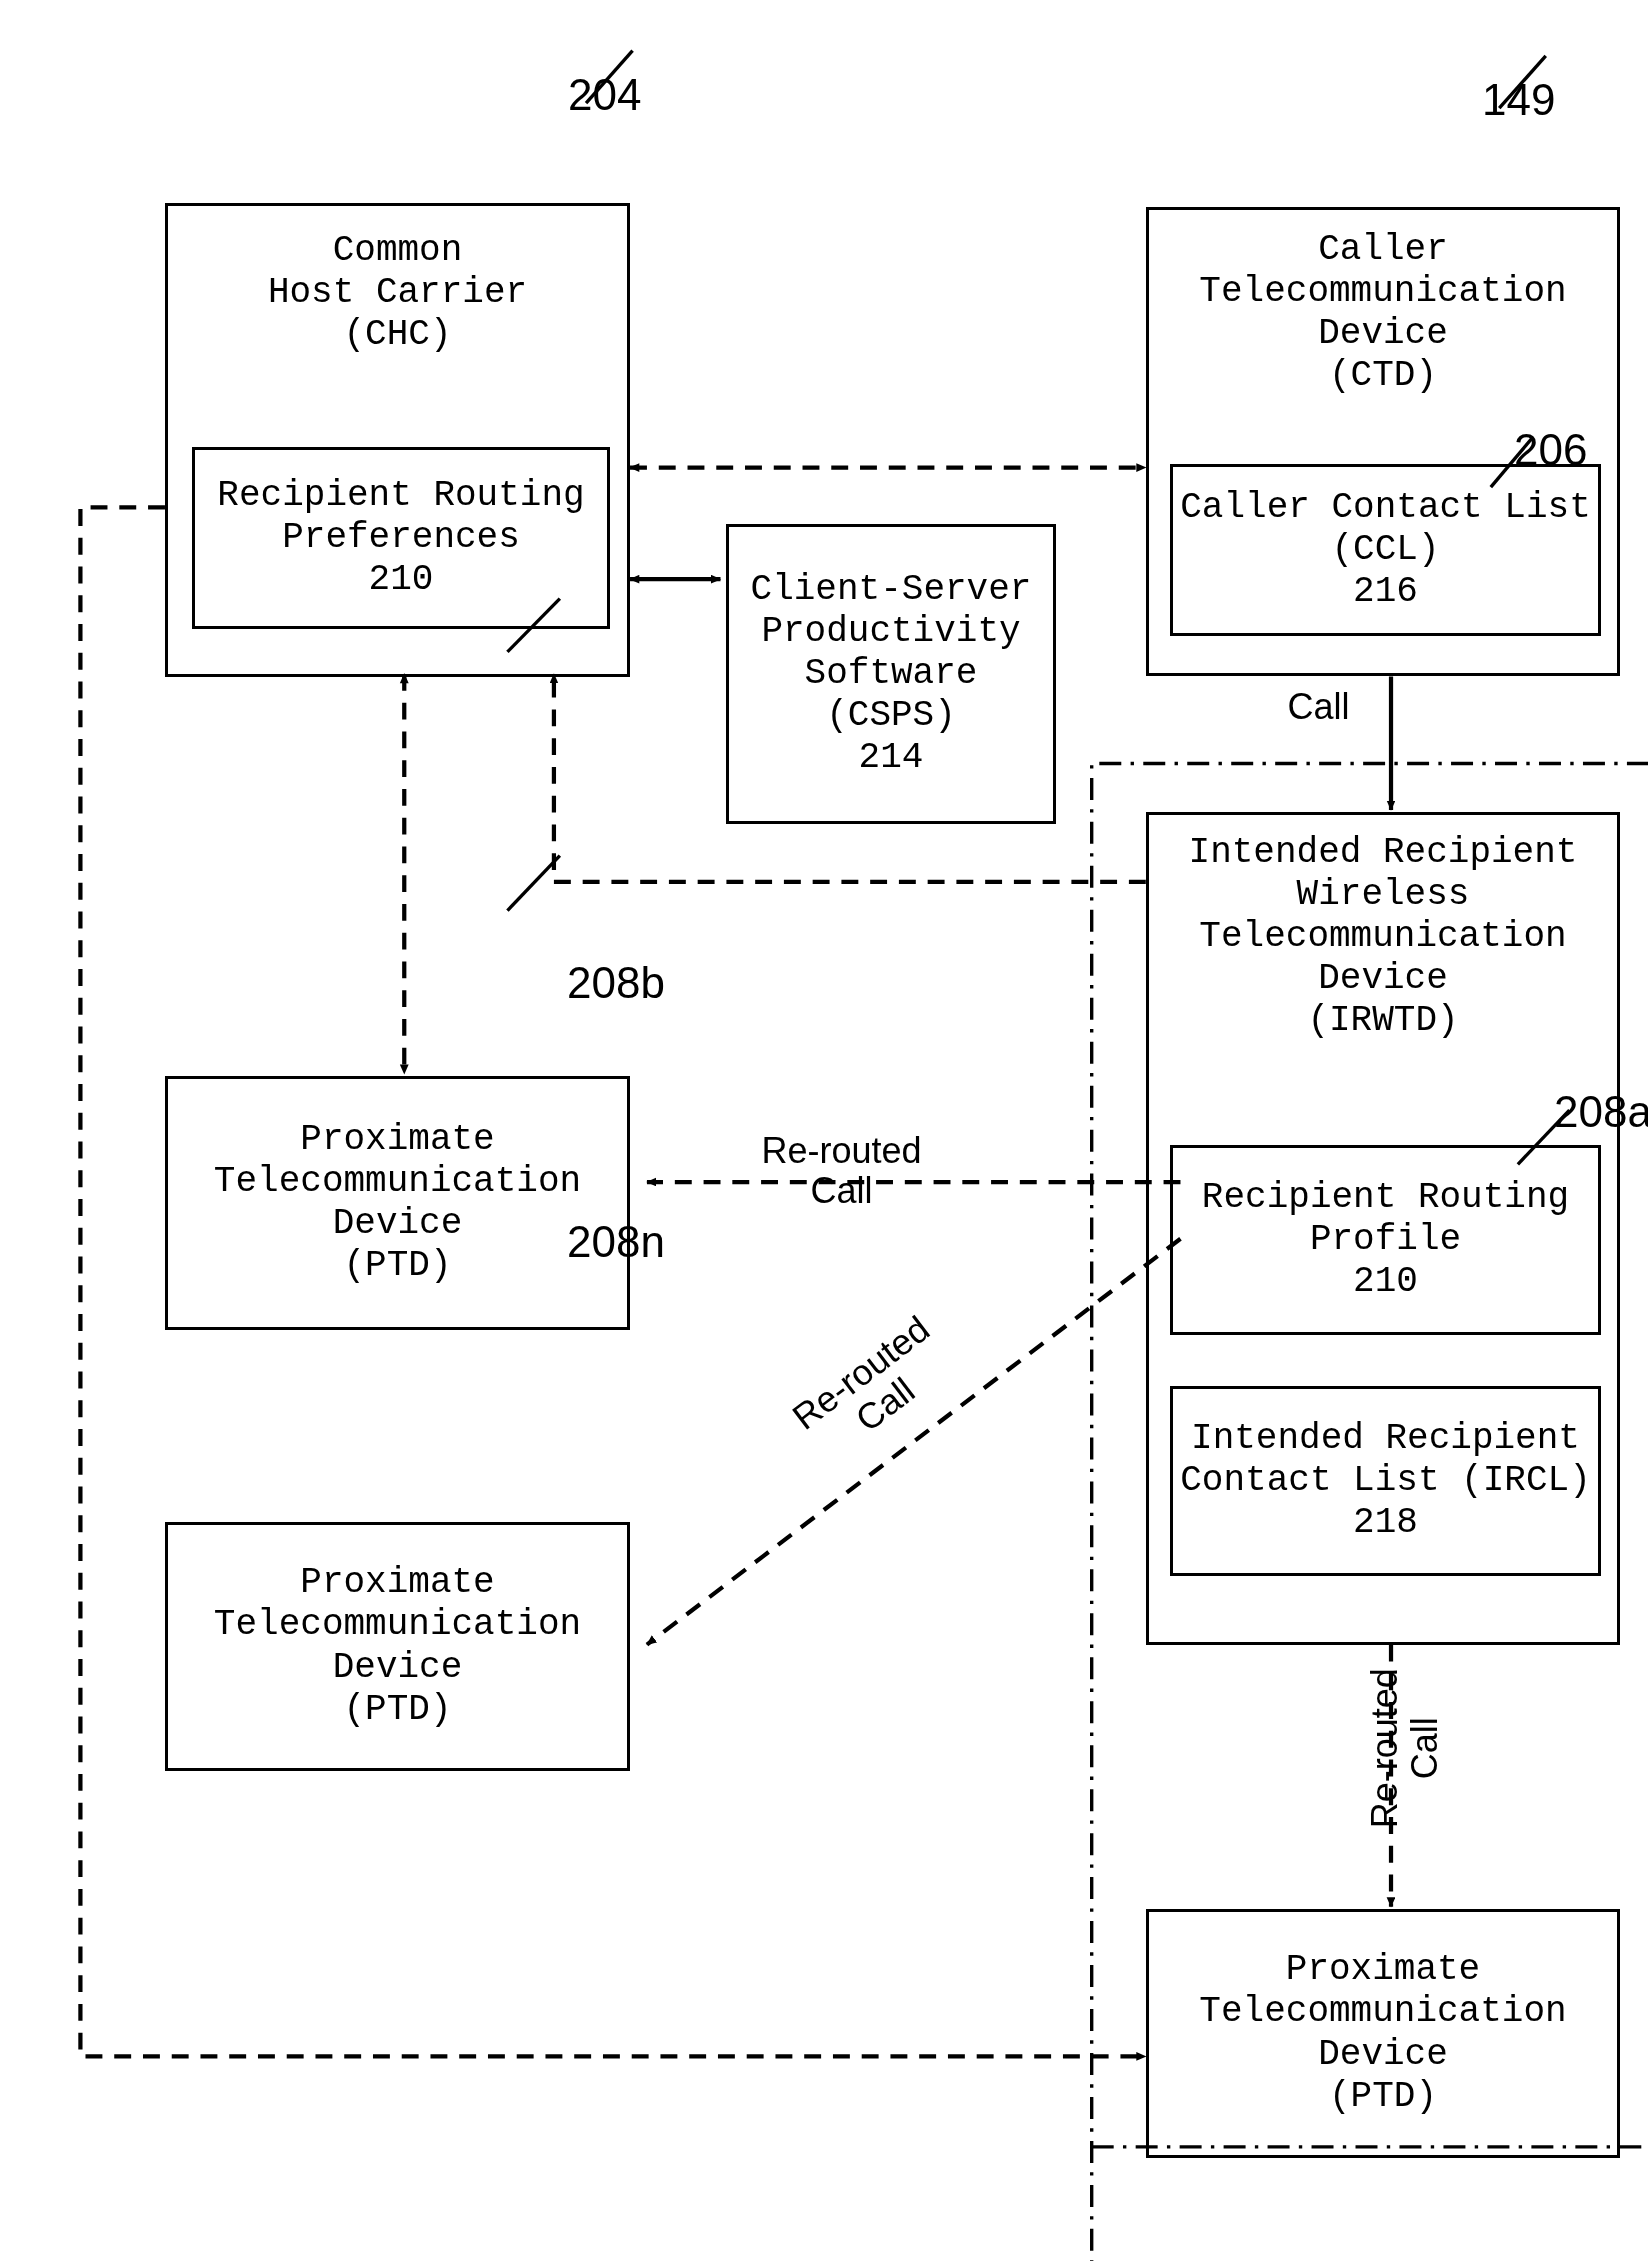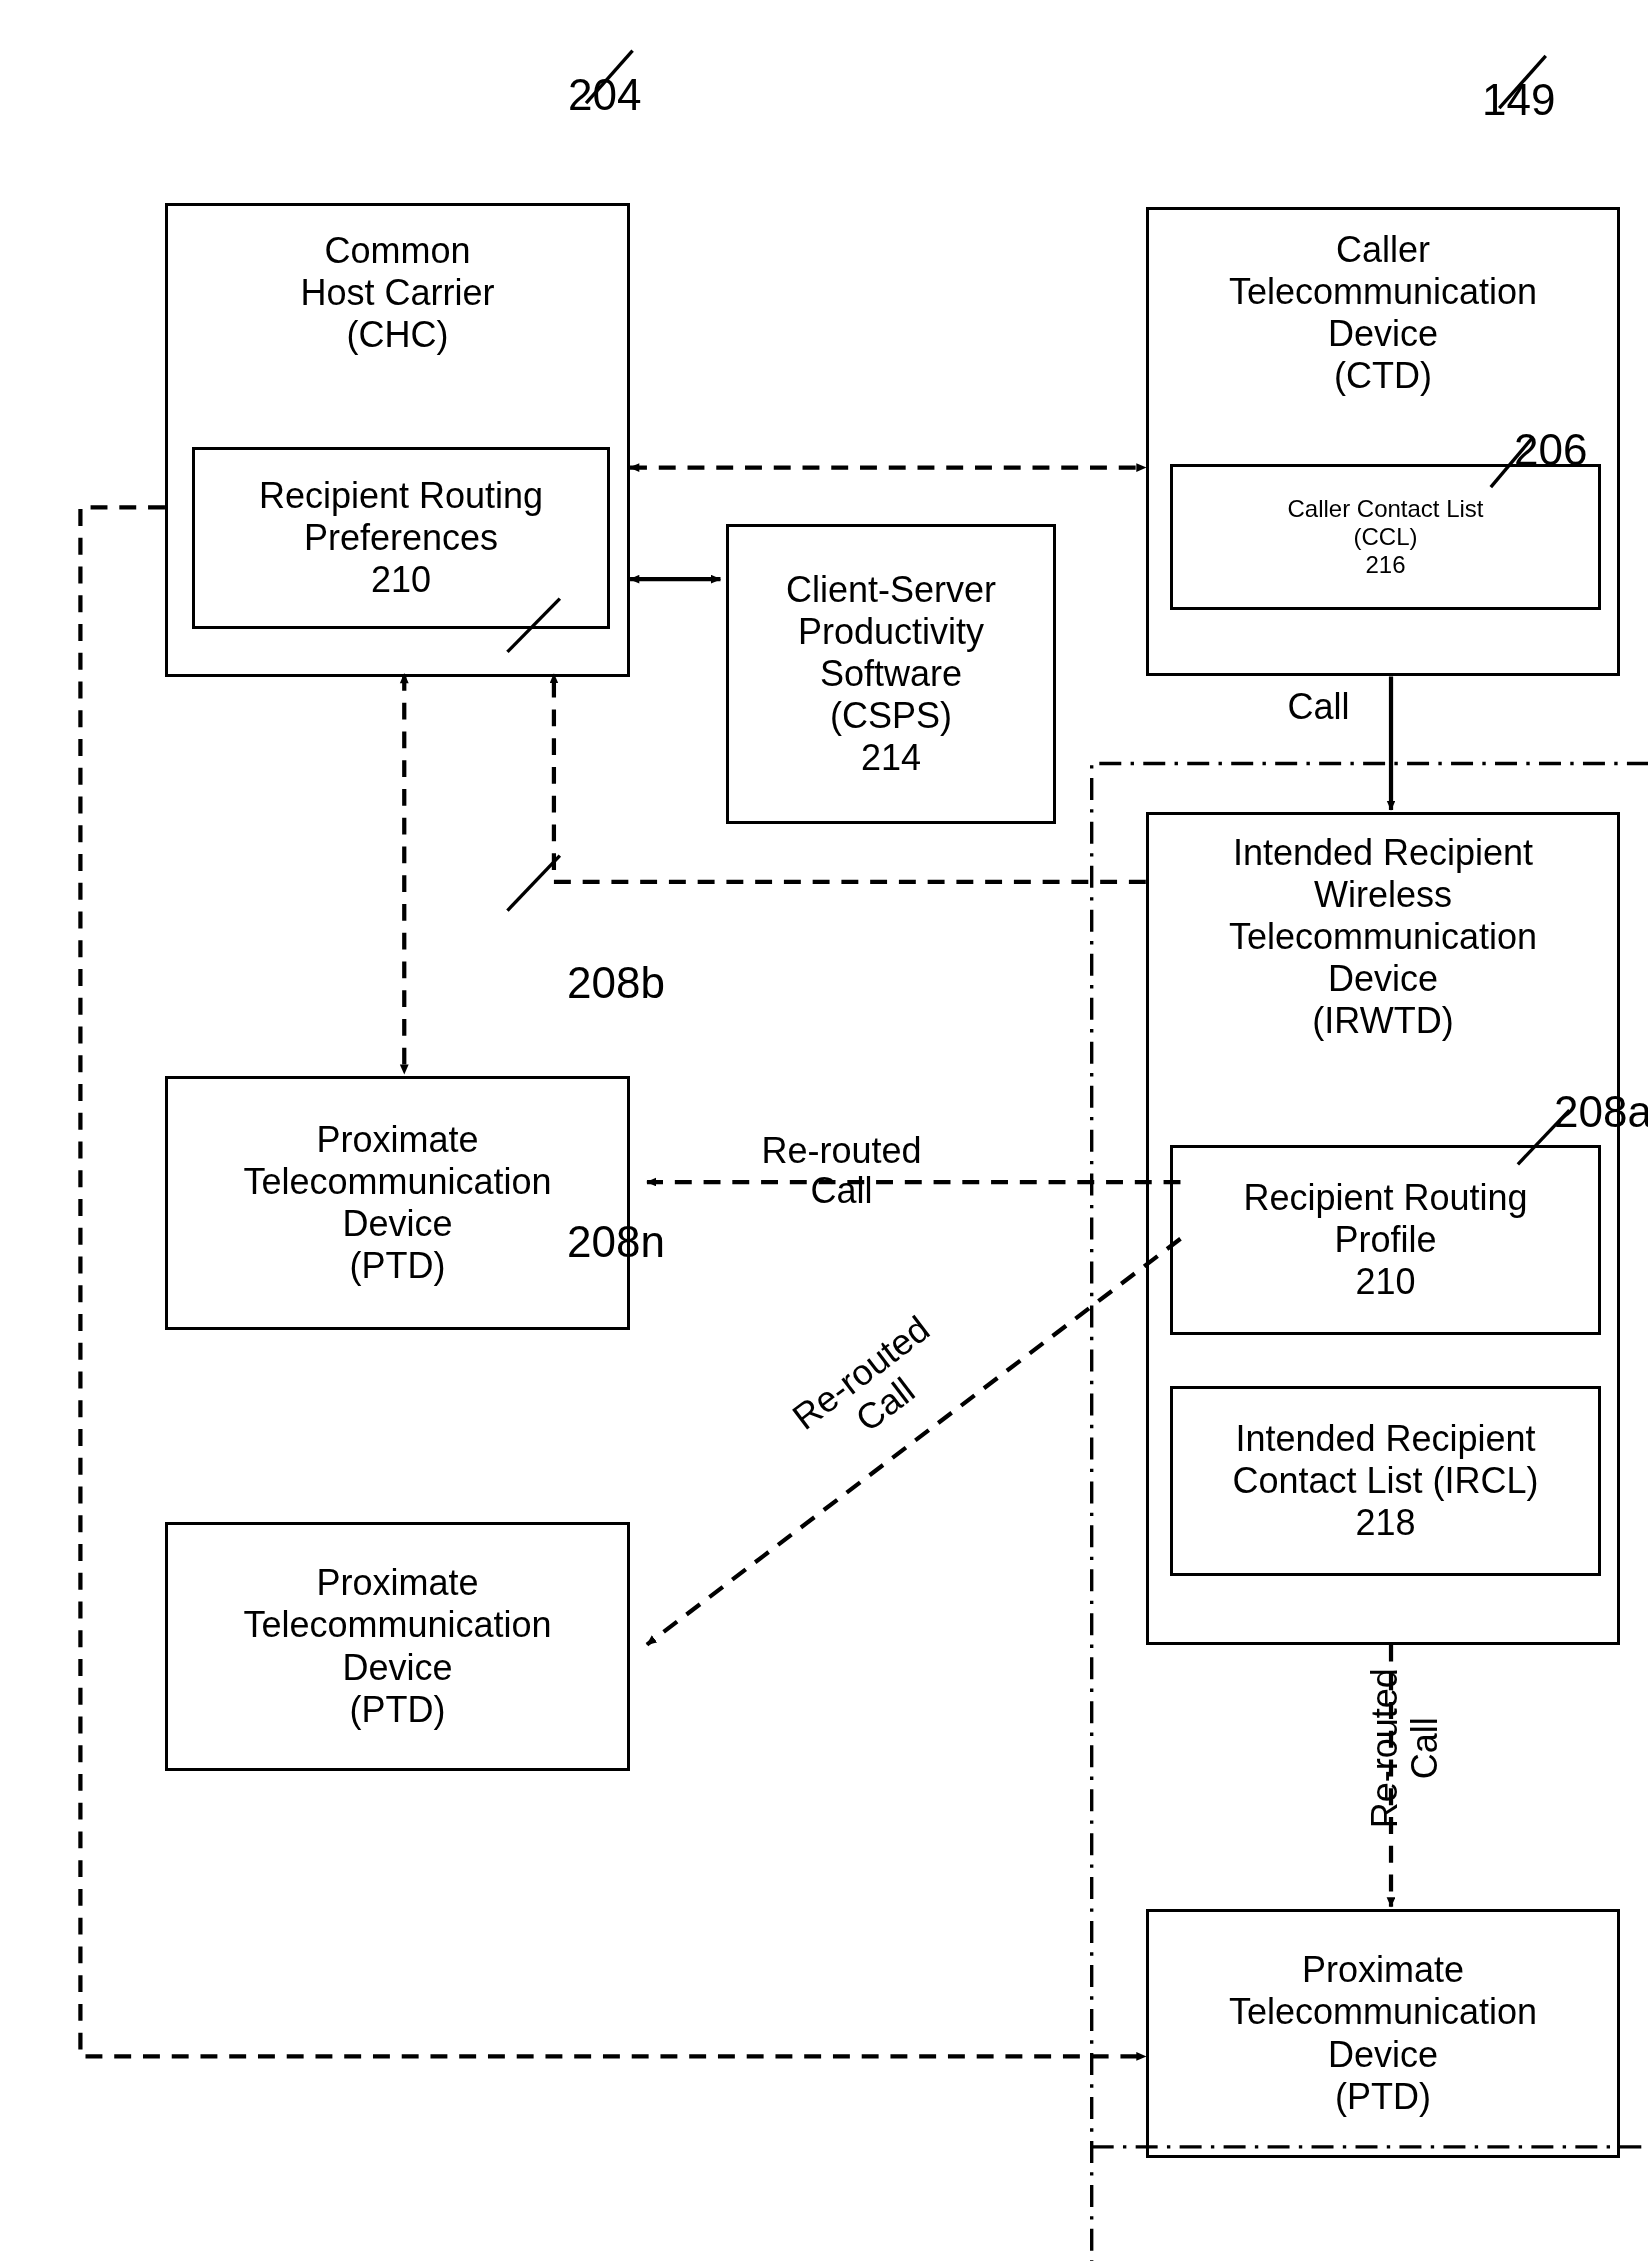--- a/index.html
+++ b/index.html
@@ -5,21 +5,21 @@
   html,body{margin:0;padding:0;background:#ffffff;}
   body{font-family:"Liberation Sans","DejaVu Sans",sans-serif;}
   #stage{position:relative;width:1649px;height:2261px;background:#fff;overflow:hidden;}
   #svglayer{position:absolute;left:0;top:0;width:1649px;height:2261px;}
   .box{position:absolute;border:3.4px solid #000;background:transparent;
        display:flex;flex-direction:column;align-items:center;justify-content:center;
        text-align:center;color:#000;box-sizing:border-box;}
   .innerbox{position:absolute;border:3.4px solid #000;background:transparent;
        display:flex;flex-direction:column;align-items:center;justify-content:center;
        text-align:left;color:#000;box-sizing:border-box;}
-  .boxline{display:block;line-height:1.17;white-space:nowrap;}
+  .boxline{display:block;line-height:1.17;white-space:nowrap;font-family:Liberation Mono, monospace;}
   .reftag{position:absolute;color:#000;white-space:nowrap;margin-top:36px;}
   .edgelabel{position:absolute;color:#000;text-align:center;line-height:1.12;white-space:pre;}
 </style>
 </head>
 <body>
 
 <div id="stage">
 
   <svg id="svglayer" viewBox="0 0 1950 2674">
     <defs>
@@ -115,21 +115,21 @@
     <span class="boxline">214</span>
   </div>
 
   <div class="box" style="left:1146px;top:207px;width:474px;height:469px;font-size:36px;">
     <div style="position:absolute;left:0;right:0;top:18.6px;">
       <span class="boxline">Caller</span>
       <span class="boxline">Telecommunication</span>
       <span class="boxline">Device</span>
       <span class="boxline">(CTD)</span>
     </div>
-    <div class="innerbox" style="left:21px;top:254px;width:431px;height:146px;font-size:24px;">
+    <div class="innerbox" style="left:21px;top:254px;width:431px;height:172px;font-size:36px;">
       <span class="boxline">Caller Contact List</span>
       <span class="boxline">(CCL)</span>
       <span class="boxline">216</span>
     </div>
   </div>
   <div class="reftag" style="left:1482px;top:39px;font-size:44px;">149</div>
 
   <div class="edgelabel" style="left:1268px;top:687px;width:101px;font-size:36px;">Call</div>
 
   <div class="reftag" style="left:1514px;top:389px;font-size:44px;">206</div>

